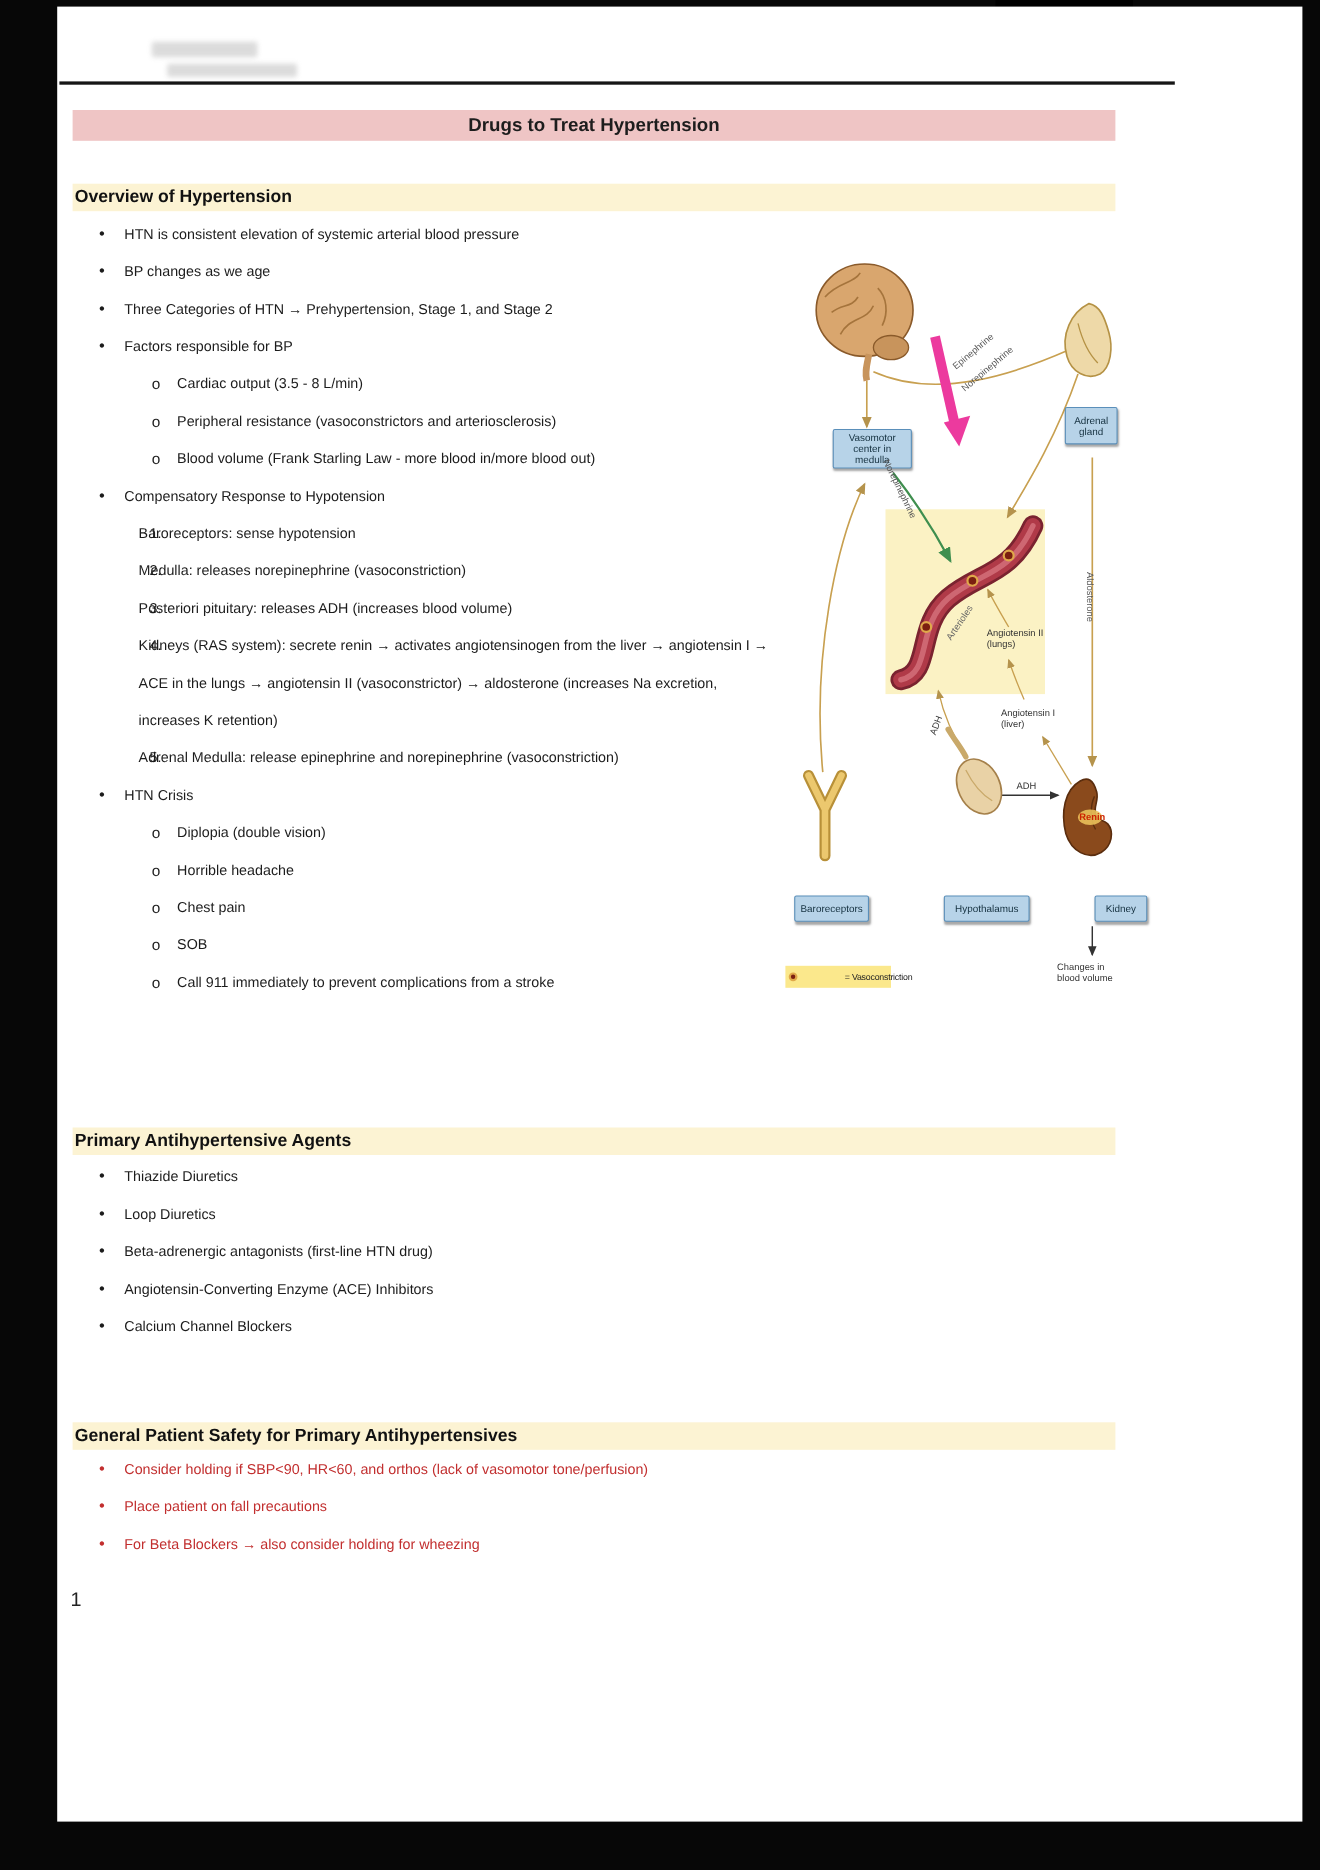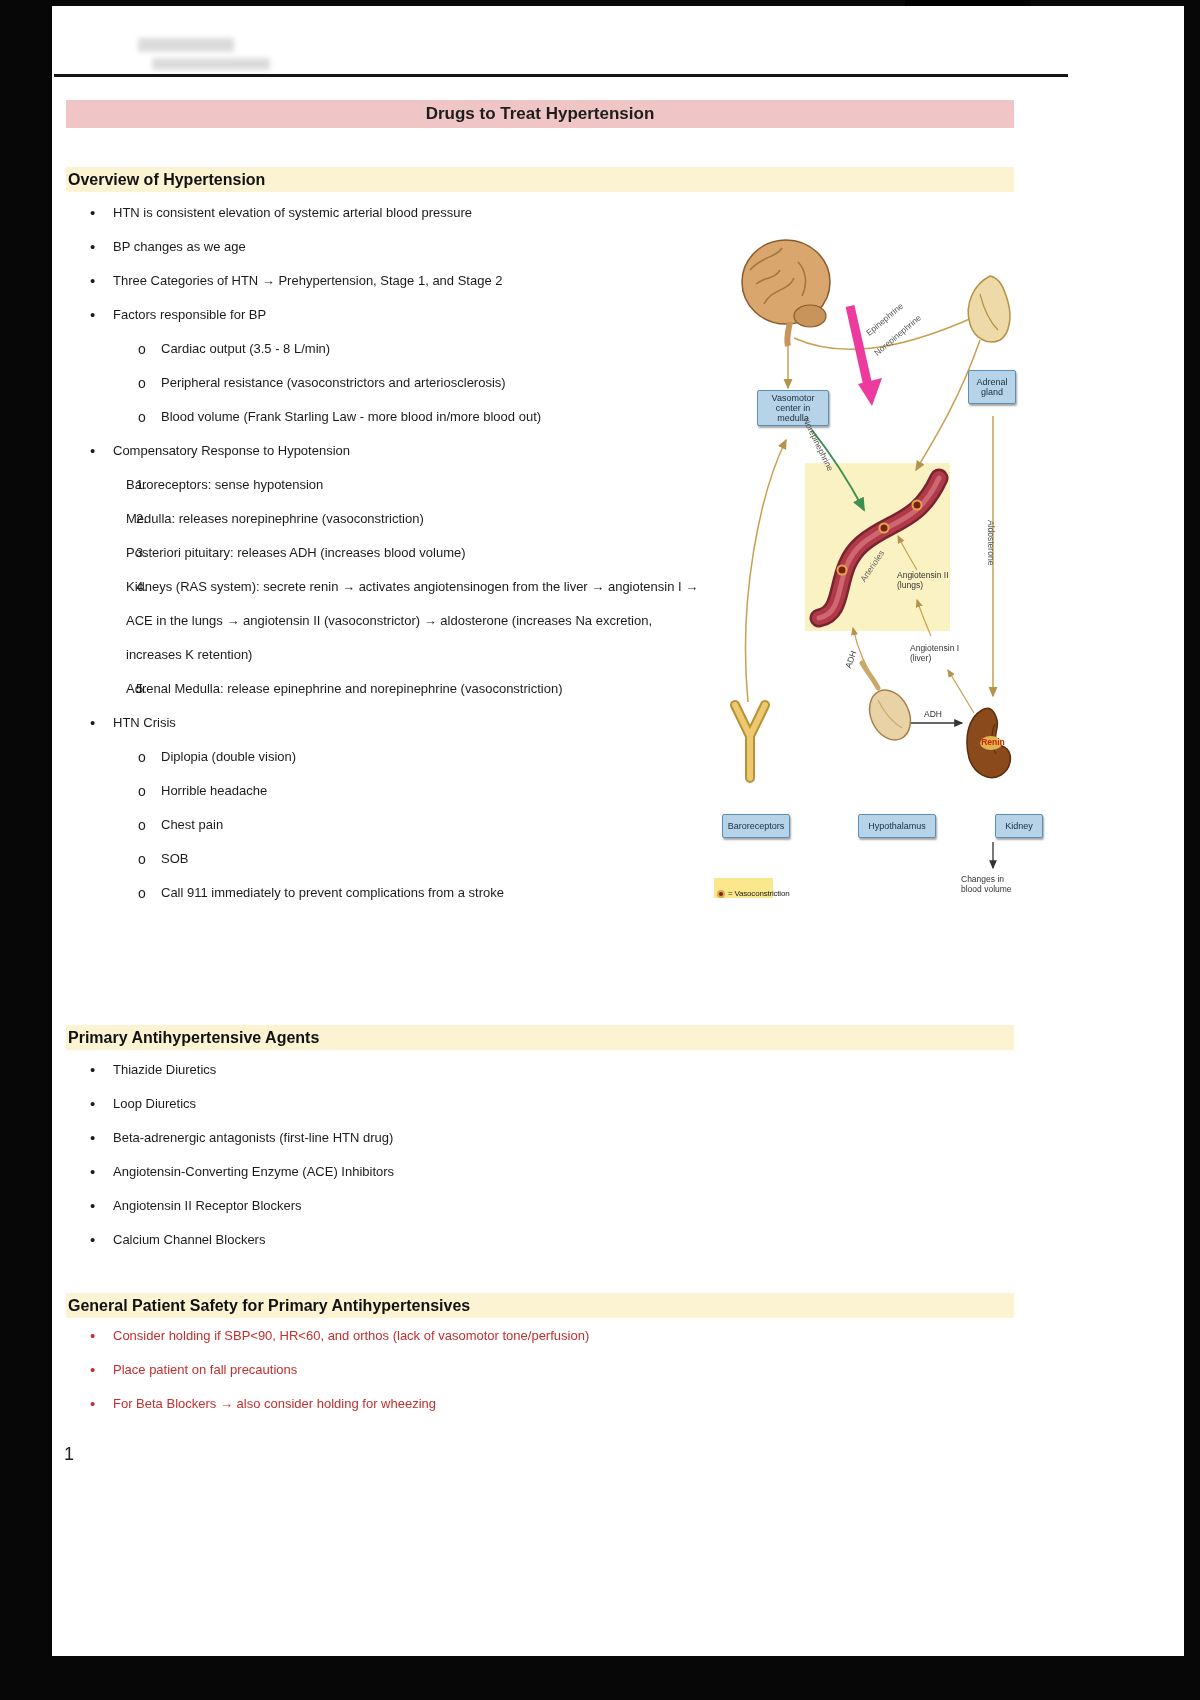--- a/index.html
+++ b/index.html
@@ -76,22 +76,22 @@
   #lbl-norepi-m   { left:98px;  top:198px; transform:rotate(64deg);  color:#555; }
   #lbl-arterioles { left:146px; top:360px; transform:rotate(-56deg); color:#666; }
   #lbl-ang2       { left:185px; top:352px; width:58px; }
   #lbl-ang1       { left:198px; top:425px; width:58px; }
   #lbl-aldo       { left:284px; top:302px; transform:rotate(90deg);  color:#555; }
   #lbl-adh-rot    { left:131px; top:448px; transform:rotate(-70deg); }
   #lbl-adh-arrow  { left:212px; top:491px; }
   #lbl-renin      { left:262px; top:519px; width:38px; text-align:center; color:#cc2200; font-weight:bold; }
   #lbl-changes    { left:249px; top:656px; width:64px; }
   .legend {
-    position:absolute; left:2px; top:660px; width:59px; height:20px;
-    background:#fbe88c; display:flex; align-items:flex-end; padding:0 3px;
+    position:absolute; left:2px; top:660px; width:96px; height:20px;
+    background:#fbe88c; display:flex; align-items:center; padding:0 3px;gap:40px;
   }
   .legend .dot {
     width:8px; height:8px; border-radius:50%;
     background:#7b2010; border:2px solid #e0a84a; margin-right:3px; flex:none;
   }
   .legend .ltext { font-size:8px; color:#222; letter-spacing:-0.2px; white-space:nowrap; }
 </style>
 </head>
 <body>
 
@@ -246,21 +246,20 @@
     </div>
   </div>
 
   <div class="secbar" id="primary-head">Primary Antihypertensive Agents</div>
   <div class="list-block" id="primary-list">
     <ul class="l1">
       <li>Thiazide Diuretics</li>
       <li>Loop Diuretics</li>
       <li>Beta-adrenergic antagonists (first-line HTN drug)</li>
       <li>Angiotensin-Converting Enzyme (ACE) Inhibitors</li>
-      <li>Angiotensin II Receptor Blockers</li>
       <li>Calcium Channel Blockers</li>
     </ul>
   </div>
 
   <div class="secbar" id="safety-head">General Patient Safety for Primary Antihypertensives</div>
   <div class="list-block" id="safety-list">
     <ul class="l1">
       <li>Consider holding if SBP&lt;90, HR&lt;60, and orthos (lack of vasomotor tone/perfusion)</li>
       <li>Place patient on fall precautions</li>
       <li>For Beta Blockers → also consider holding for wheezing</li>

